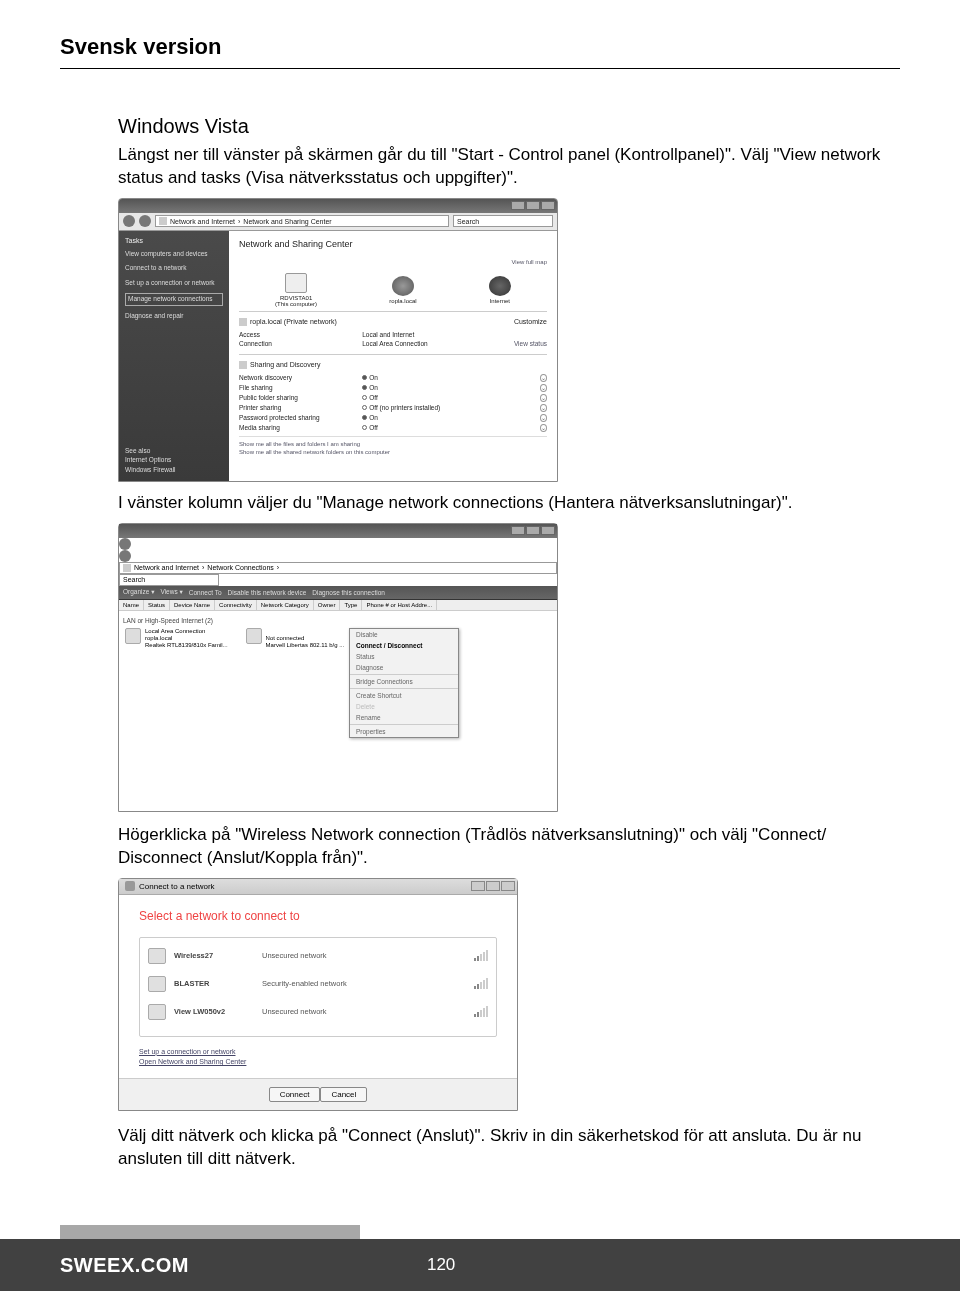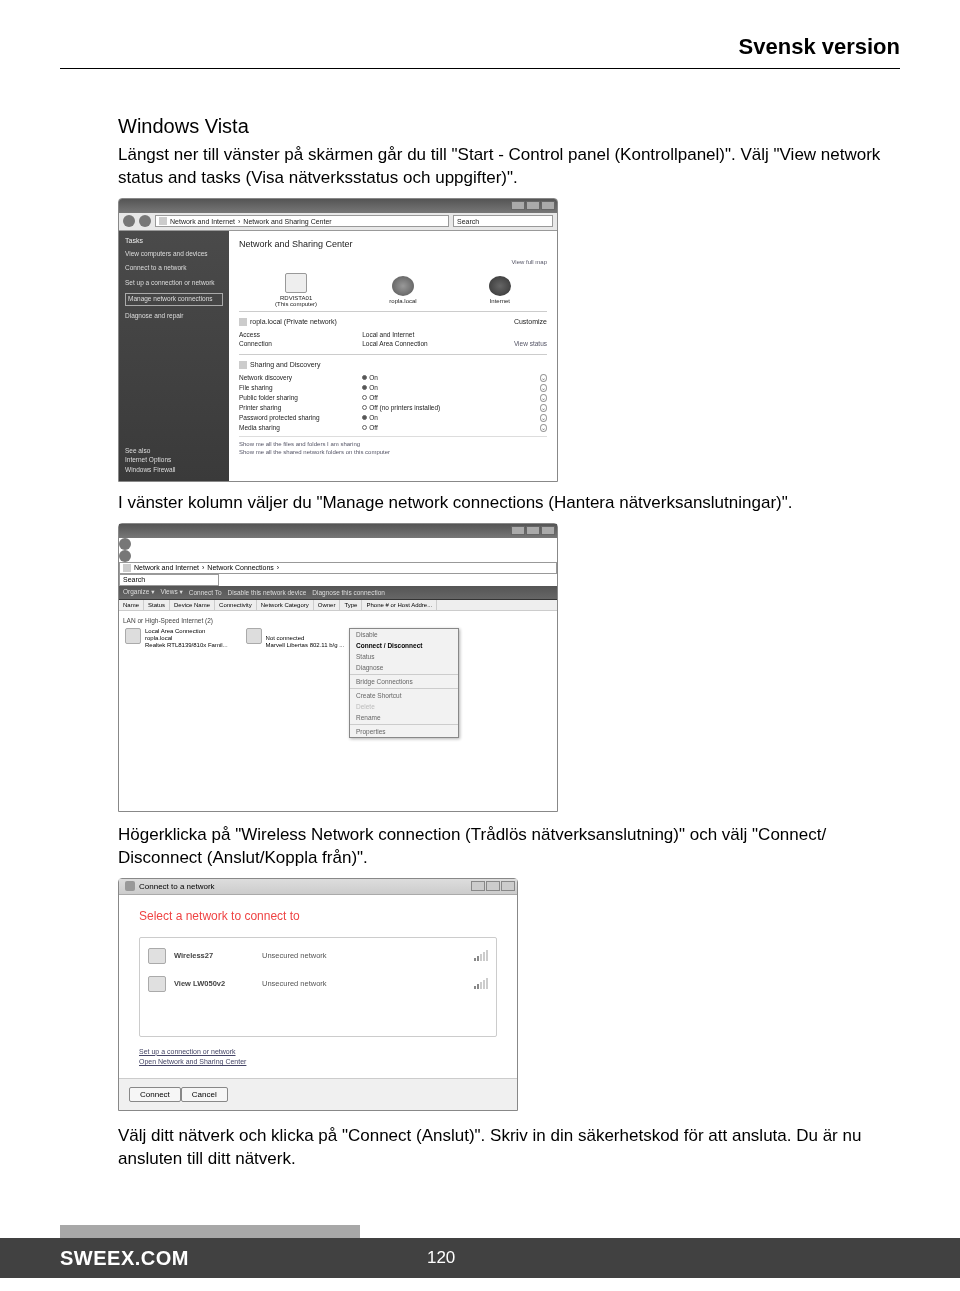--- a/index.html
+++ b/index.html
@@ -11,21 +11,20 @@
     color: #000;
     position: relative;
     padding: 34px 60px 0 60px;
   }
   .header {
     font-size: 22px;
     font-weight: bold;
     padding-bottom: 8px;
     border-bottom: 1px solid #000;
     margin-bottom: 46px;
-    text-align: right;
   }
   .section-title {
     font-size: 20px;
     font-weight: normal;
     margin-bottom: 6px;
     margin-left: 58px;
   }
   .para {
     font-size: 17px;
     line-height: 1.35;
@@ -158,29 +157,29 @@
   .nw-list { border: 1px solid #ccc; border-radius: 2px; min-height: 100px; padding: 4px; }
   .nw-item { display: flex; align-items: center; gap: 8px; padding: 6px 4px; font-size: 7.5px; }
   .nw-item .micro { width: 18px; height: 16px; background: #e0e0e0; border: 1px solid #aaa; border-radius: 2px; }
   .nw-item .name { width: 80px; font-weight: bold; color: #444; }
   .nw-item .sec { flex: 1; color: #555; }
   .sig { display: flex; align-items: flex-end; gap: 1px; height: 10px; }
   .sig span { width: 2px; background: #888; }
   .sig span:nth-child(1){height:3px;} .sig span:nth-child(2){height:5px;} .sig span:nth-child(3){height:7px;} .sig span:nth-child(4){height:9px;} .sig span:nth-child(5){height:11px;}
   .sig.dim span:nth-child(n+3){ background:#ccc; }
   .cn-links { font-size: 7px; color: #446; text-decoration: underline; margin-top: 10px; line-height: 1.5; }
-  .cn-buttons { display: flex; gap: 0; justify-content: flex-start; padding: 8px 10px; background: #f0f0f0; border-top: 1px solid #ccc; }
+  .cn-buttons { display: flex; gap: 0; justify-content: center; padding: 8px 10px; background: #f0f0f0; border-top: 1px solid #ccc; }
   .cn-buttons button { font-size: 8px; padding: 2px 10px; background: #f6f6f6; border: 1px solid #888; border-radius: 2px; }
 
   .footer {
     position: absolute;
-    left: 0; bottom: 13px;
+    left: 0; bottom: 0;
     width: 100%;
     background: #414141;
-    height: 40px;
+    height: 52px;
     display: flex;
     align-items: center;
     padding: 16px 60px;
     color: #fff;
     font-size: 20px;
     font-weight: bold;
   }
   .footer .brand { letter-spacing: 0.5px; }
   .footer .pagenum { margin-left: 238px; font-weight: normal; font-size: 17px; }
   .orange-tab {
@@ -433,20 +432,32 @@
         <span class="sig dim">
             <span></span>
             <span></span>
             <span></span>
             <span></span>
             <span></span>
           </span>
       </div>
       <div class="nw-item">
         <div class="micro"></div>
+        <span class="name">BLASTER</span>
+        <span class="sec">Security-enabled network</span>
+        <span class="sig dim">
+            <span></span>
+            <span></span>
+            <span></span>
+            <span></span>
+            <span></span>
+          </span>
+      </div>
+      <div class="nw-item">
+        <div class="micro"></div>
         <span class="name">View LW050v2</span>
         <span class="sec">Unsecured network</span>
         <span class="sig dim">
             <span></span>
             <span></span>
             <span></span>
             <span></span>
             <span></span>
           </span>
       </div>

